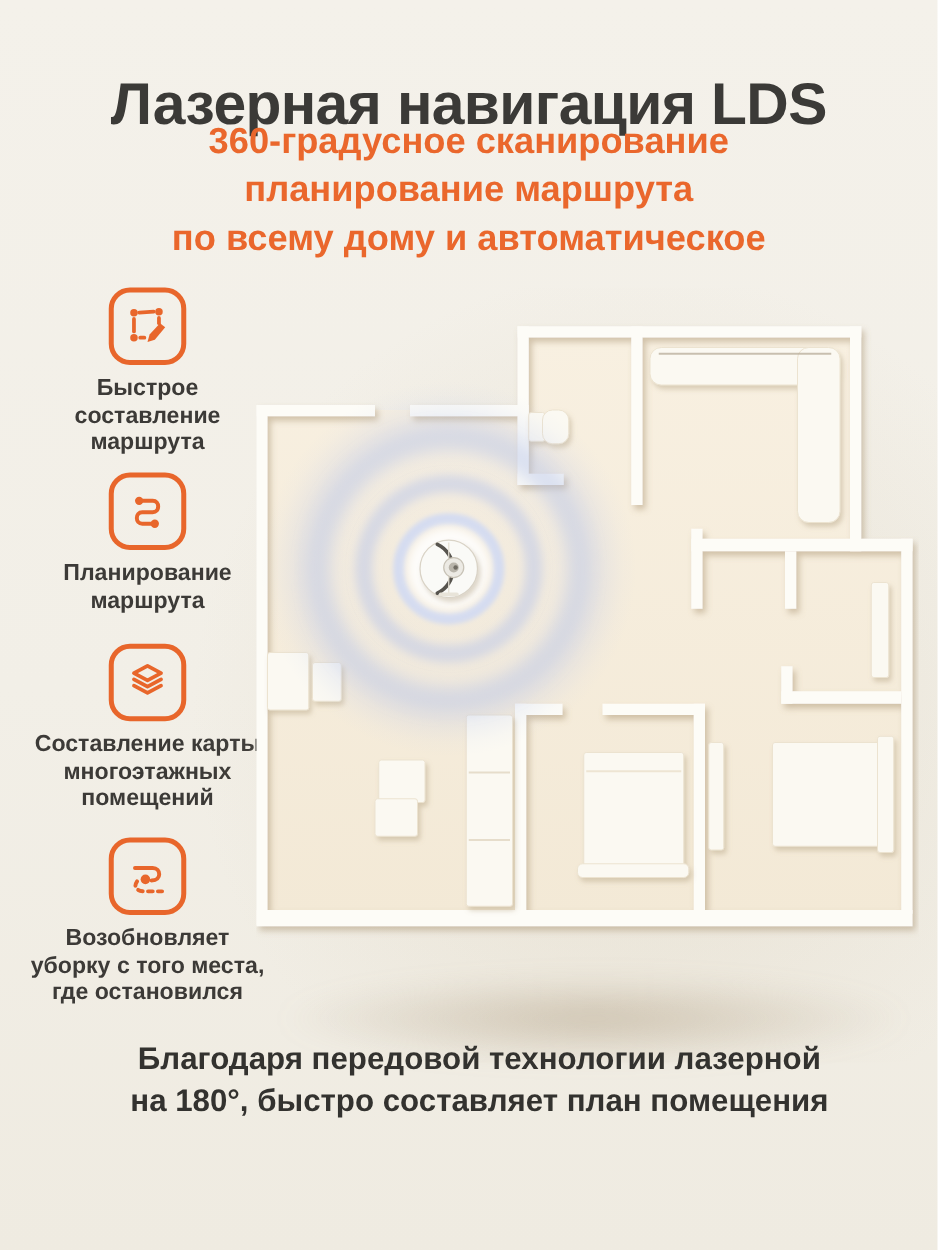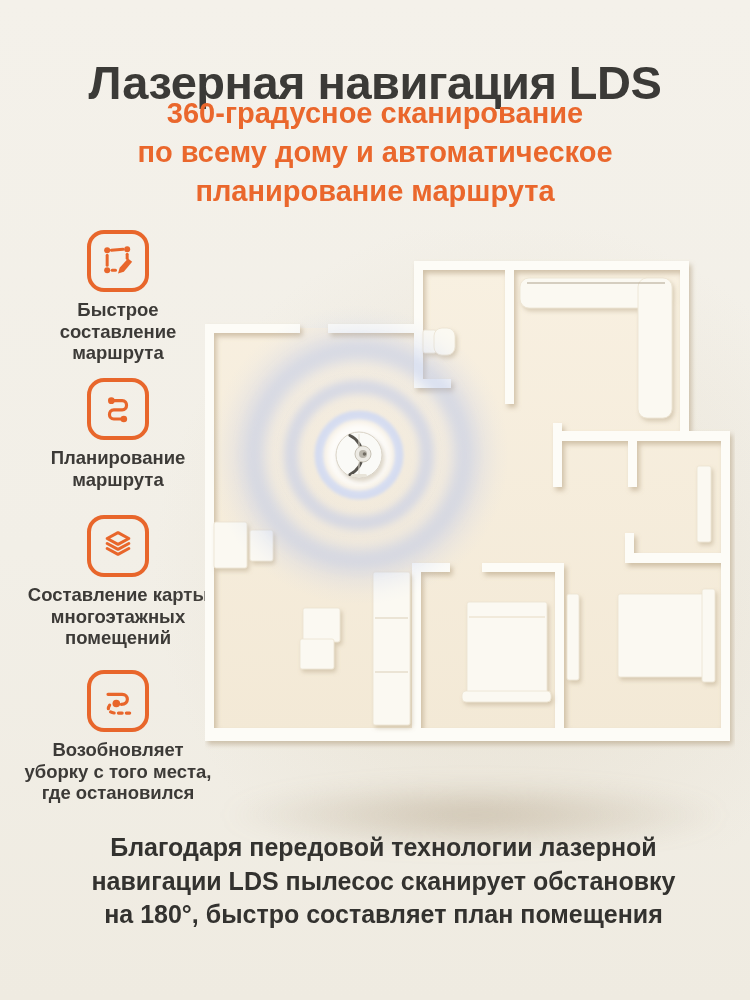--- a/index.html
+++ b/index.html
@@ -45,22 +45,22 @@
   }
   .footer-text span{display:block;padding-left:17px;}
 </style>
 </head>
 <body>
 
 <h1 class="page-title">Лазерная навигация LDS</h1>
 
 <div class="subtitle">
   <span>360-градусное сканирование</span>
+  <span>планирование маршрута</span>
   <span>по всему дому и автоматическое</span>
-  <span>планирование маршрута</span>
 </div>
 
 <div class="feature f1">
   <div class="icon-box">
     <svg width="40" height="40" viewBox="0 0 48 48" fill="none" stroke="currentColor" stroke-width="3.6" stroke-linecap="round" stroke-linejoin="round">
       <line x1="16" y1="11" x2="30" y2="10"></line>
       <line x1="11" y1="17" x2="11" y2="29"></line>
       <line x1="35" y1="16" x2="35" y2="21"></line>
       <line x1="17" y1="35" x2="21" y2="35"></line>
       <circle cx="11" cy="11" r="3.6" fill="currentColor" stroke="none"></circle>
@@ -216,15 +216,14 @@
       <rect x="146" y="229" width="16" height="3" rx="1.5" fill="#e8e4d9"></rect>
       <circle cx="158" cy="209" r="8" fill="#eceae4" stroke="#c7c2b6" stroke-width="1"></circle>
       <circle cx="158" cy="209" r="4" fill="#b9b5ab"></circle>
       <circle cx="159.5" cy="209" r="1.8" fill="#706c63"></circle>
     </g>
   </svg>
 </div>
 
 <div class="footer-text">
   <span>Благодаря передовой технологии лазерной</span>
-  <span>навигации LDS пылесос сканирует обстановку</span>
   <span>на 180°, быстро составляет план помещения</span>
 </div>
 
 </body></html>

